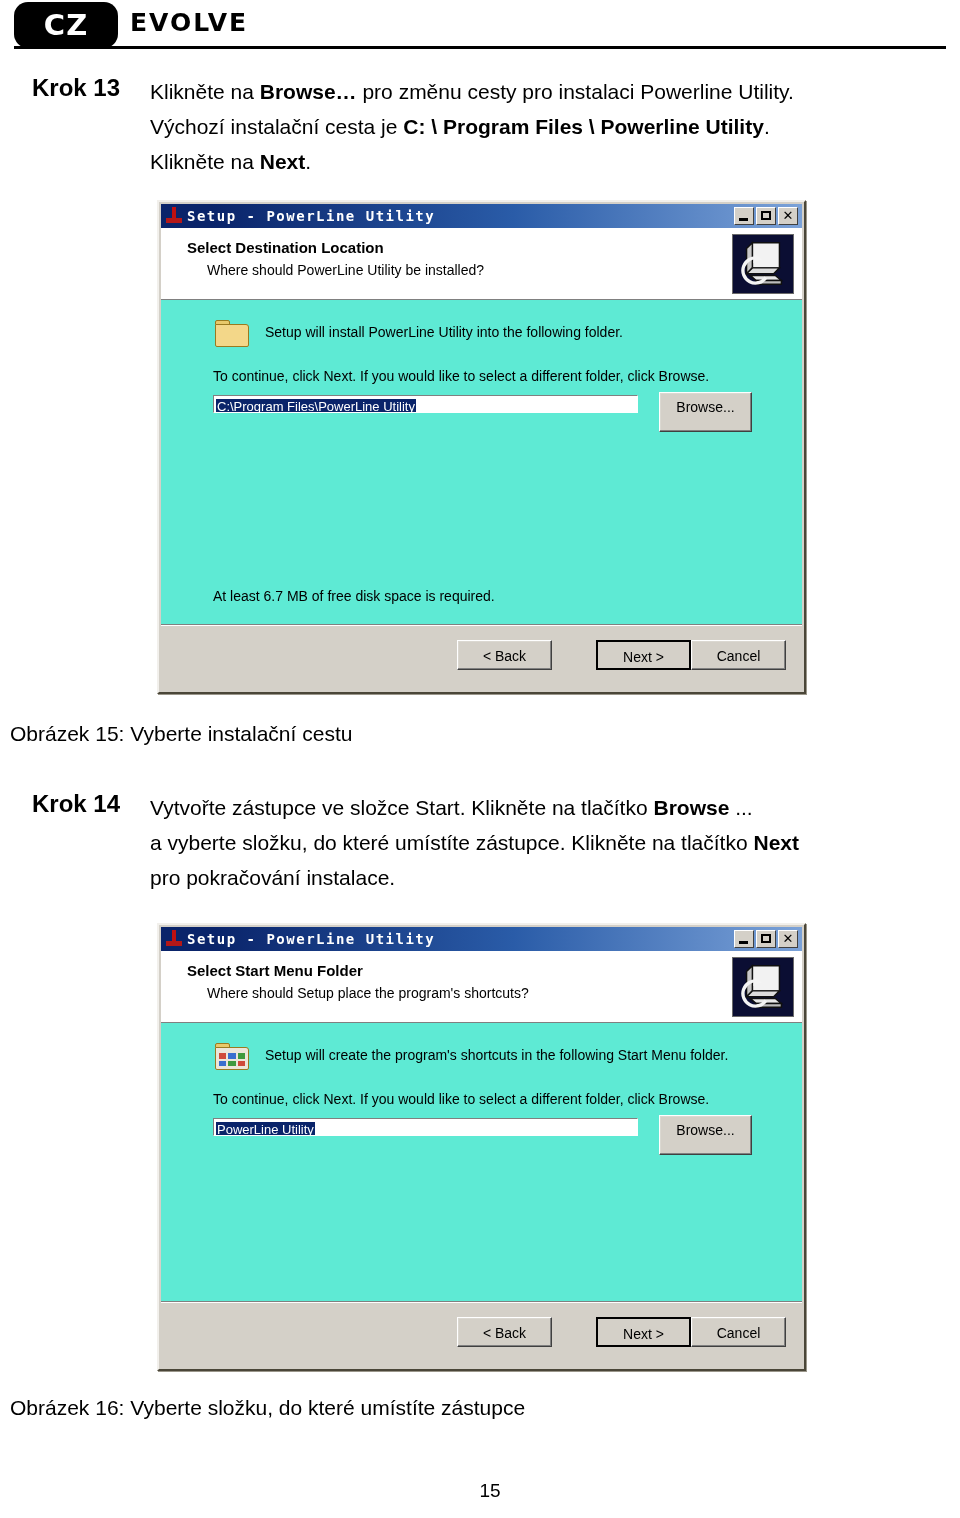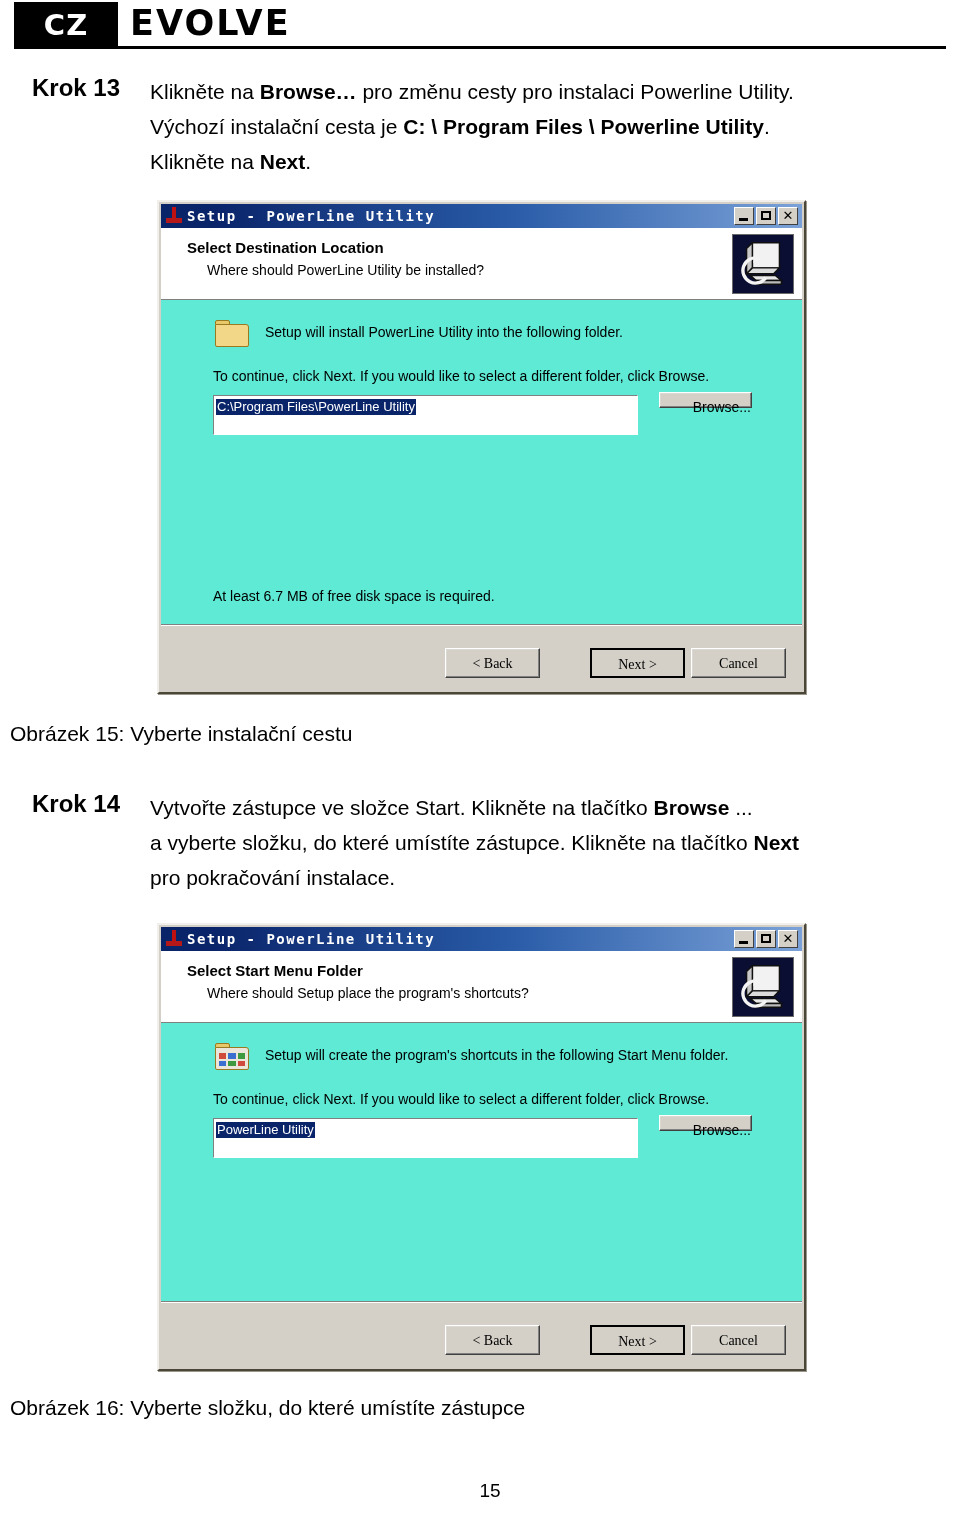--- a/index.html
+++ b/index.html
@@ -20,20 +20,21 @@
   .brand-header {
     position: absolute;
     left: 0; top: 0;
     width: 960px; height: 52px;
   }
   .cz-block {
     position: absolute;
     left: 14px; top: 2px;
     width: 104px; height: 46px;
     background: #000000;
+    border-radius: 14px;
   }
   .cz-text {
     position: absolute;
     left: 0; top: 0;
     width: 104px; height: 46px;
     line-height: 46px;
     text-align: center;
     color: #ffffff;
     font-family: "DejaVu Sans", sans-serif;
     font-weight: bold;
@@ -41,21 +42,21 @@
     letter-spacing: 1px;
   }
   .evolve-text {
     position: absolute;
     left: 130px; top: 1px;
     height: 50px;
     line-height: 44px;
     color: #000000;
     font-family: "DejaVu Sans", sans-serif;
     font-weight: bold;
-    font-size: 35px;
+    font-size: 25px;
     letter-spacing: 2px;
   }
   .header-rule {
     position: absolute;
     left: 14px; top: 46px;
     width: 932px; height: 3px;
     background: #000000;
   }
 
   
@@ -259,21 +260,21 @@
     font-size: 14px;
   }
   .body-line2 {
     position: absolute;
     left: 52px; top: 68px;
     font-size: 14px;
   }
   .path-input {
     position: absolute;
     left: 52px; top: 95px;
-    width: 425px; height: 40px;
+    width: 425px; height: 18px;
     background: #ffffff;
     border-top: 1px solid #808080;
     border-left: 1px solid #808080;
     border-right: 1px solid #ffffff;
     border-bottom: 1px solid #ffffff;
     box-sizing: border-box;
     overflow: hidden;
   }
   .path-input .sel {
     display: inline-block;
@@ -281,30 +282,30 @@
     color: #ffffff;
     font-size: 13px;
     line-height: 16px;
     margin: 3px 0 0 2px;
     padding: 0 1px;
     white-space: nowrap;
   }
   .browse-btn {
     position: absolute;
     left: 498px; top: 92px;
-    width: 93px; height: 16px;
+    width: 93px; height: 40px;
     background: #d4d0c8;
     border-top: 1px solid #ffffff;
     border-left: 1px solid #ffffff;
     border-right: 1px solid #404040;
     border-bottom: 1px solid #404040;
     box-shadow: inset -1px -1px 0 #808080, inset 1px 1px 0 #dbd8d1;
     font-size: 14px;
     line-height: 28px;
-    text-align: right;
+    text-align: center;
     box-sizing: border-box;
   }
 
   .disk-note {
     position: absolute;
     left: 52px; bottom: 22px;
     font-size: 14px;
   }
   .body-sep {
     position: absolute;
@@ -316,24 +317,23 @@
   }
 
   .dlg-footer {
     position: absolute;
     left: 2px; right: 2px; bottom: 2px;
     height: 64px;
     background: #d4d0c8;
   }
   .footer-btns {
     position: absolute;
-    right: 16px; top: 22px;
+    right: 16px; top: 14px;
     display: flex;
-    gap: 6px;
-    font-family: Liberation Serif, serif;
+    gap: 0;
   }
   .btn {
     width: 95px; height: 30px;
     background: #d4d0c8;
     border-top: 1px solid #ffffff;
     border-left: 1px solid #ffffff;
     border-right: 1px solid #404040;
     border-bottom: 1px solid #404040;
     box-shadow: inset -1px -1px 0 #808080, inset 1px 1px 0 #dbd8d1;
     font-size: 14px;

